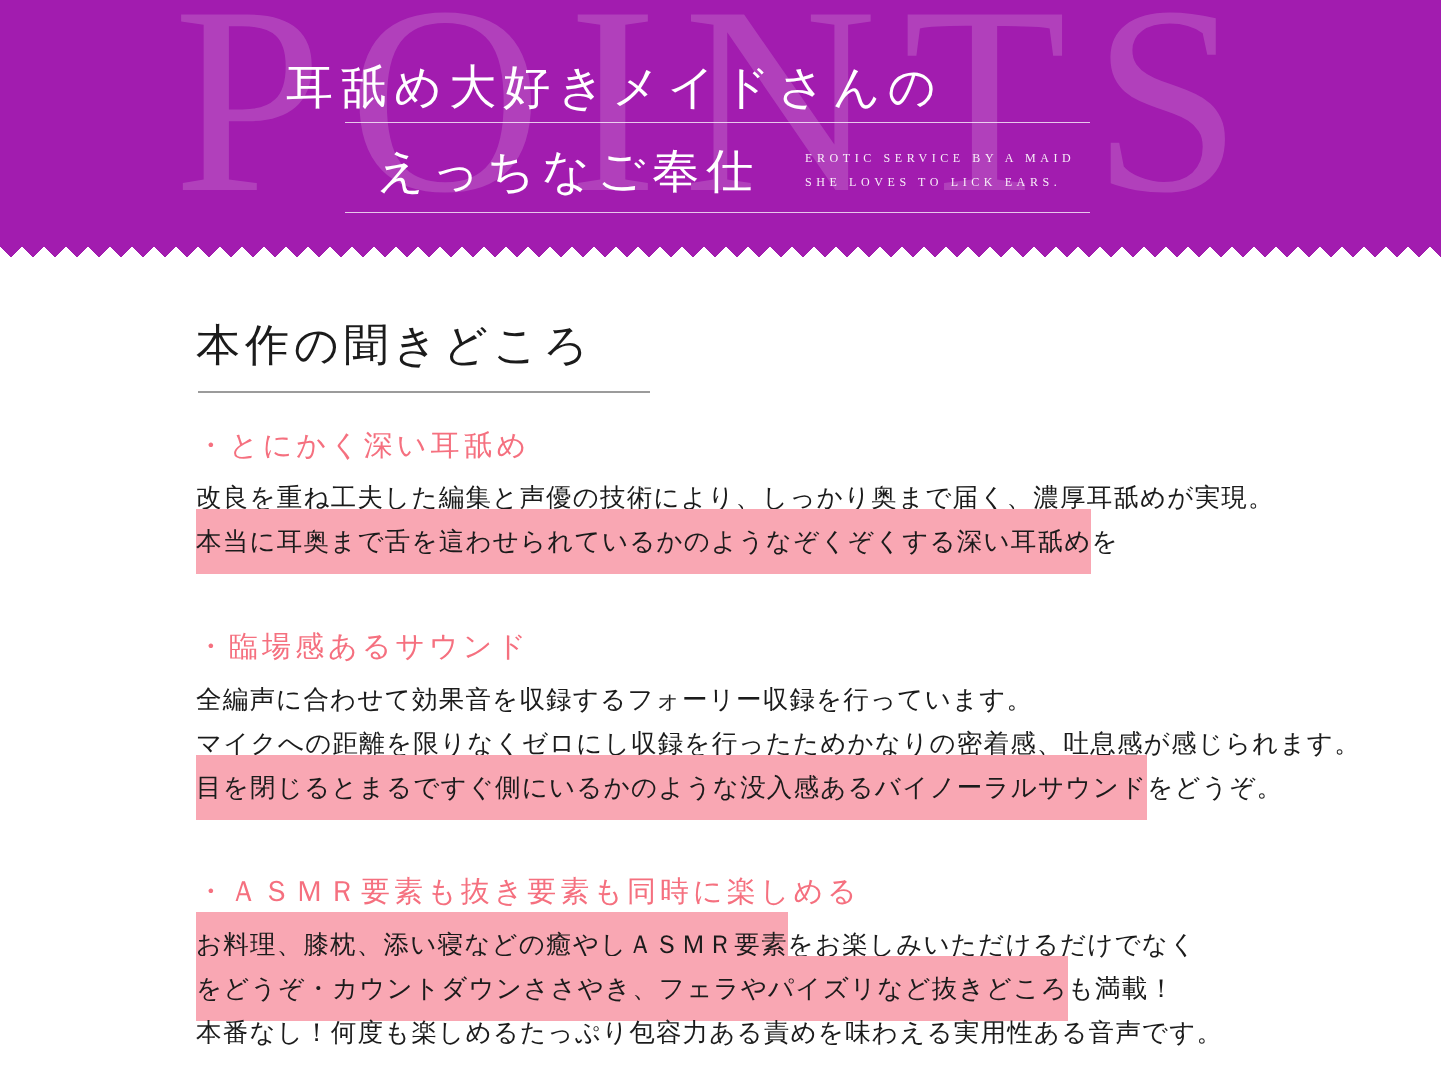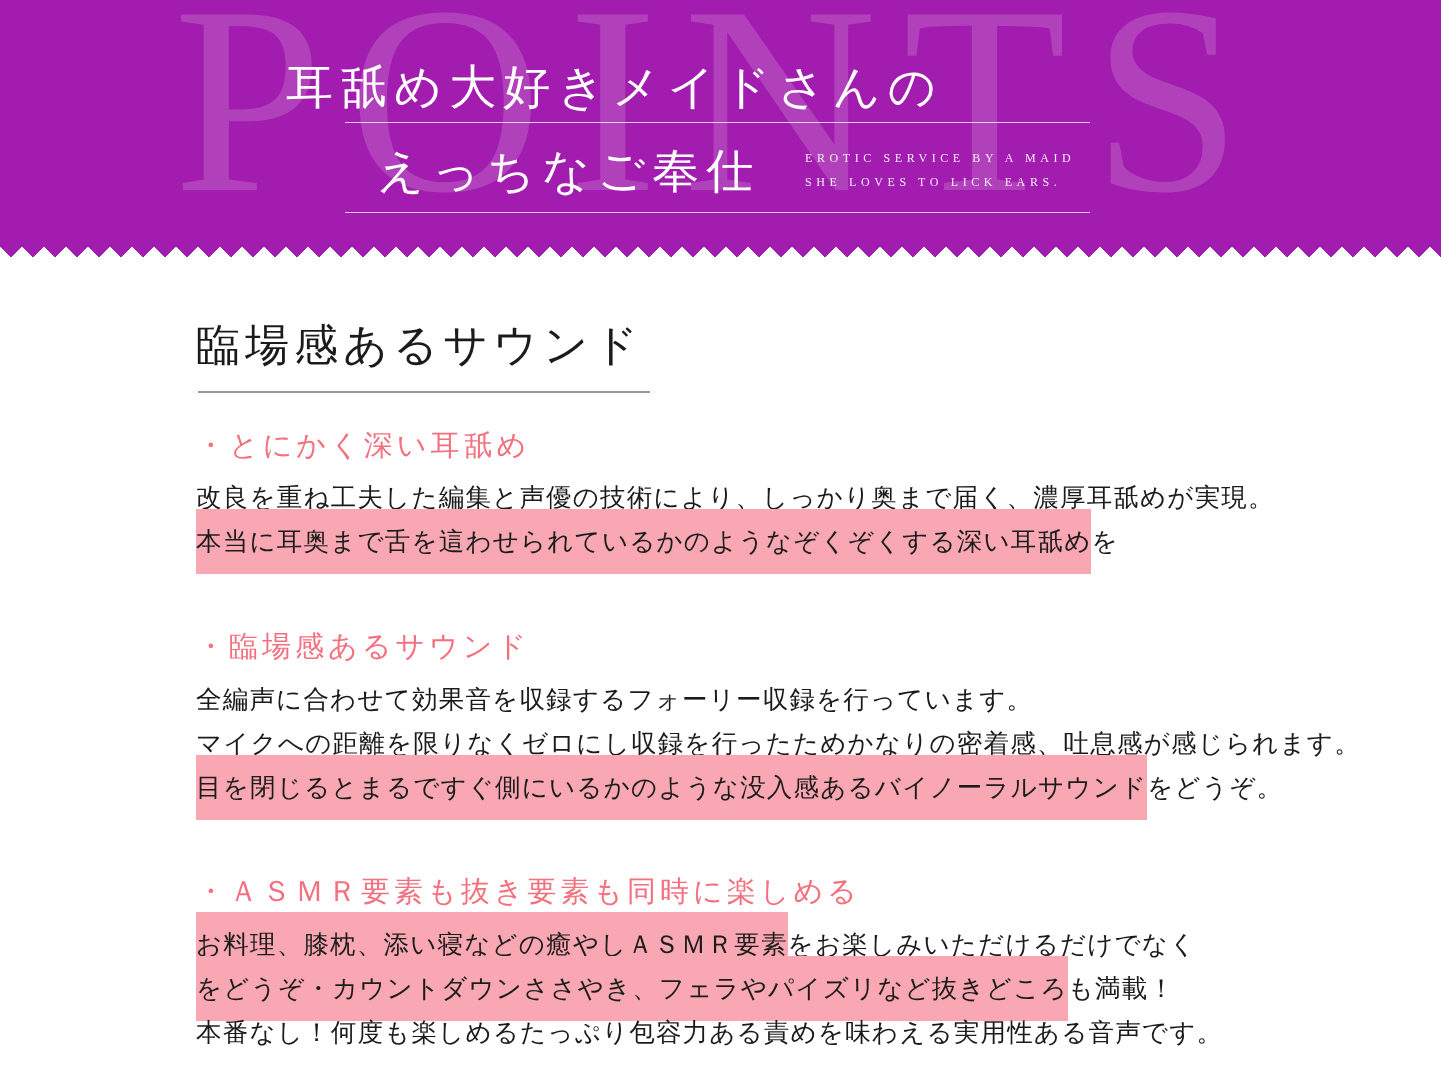--- a/index.html
+++ b/index.html
@@ -165,21 +165,21 @@
     <div class="title-en">
       <div>EROTIC SERVICE BY A MAID</div>
       <div>SHE LOVES TO LICK EARS.</div>
     </div>
     <div class="title-rule bottom"></div>
   </div>
   <div class="zigzag"></div>
 </div>
 
 <div class="content">
-  <h2 class="section-heading">臨場感あるサウンド</h2>
+  <h2 class="section-heading">本作の聞きどころ</h2>
   <div class="heading-rule"></div>
 
   <div class="point-block">
     <p class="point-title">・とにかく深い耳舐め</p>
     <p class="point-line">
       <span>改良を重ね工夫した編集と声優の技術により、しっかり奥まで届く、濃厚耳舐めが実現。</span>
     </p>
     <p class="point-line">
       <span class="hl">本当に耳奥まで舌を這わせられているかのようなぞくぞくする深い耳舐め</span><span>を</span>
     </p>

